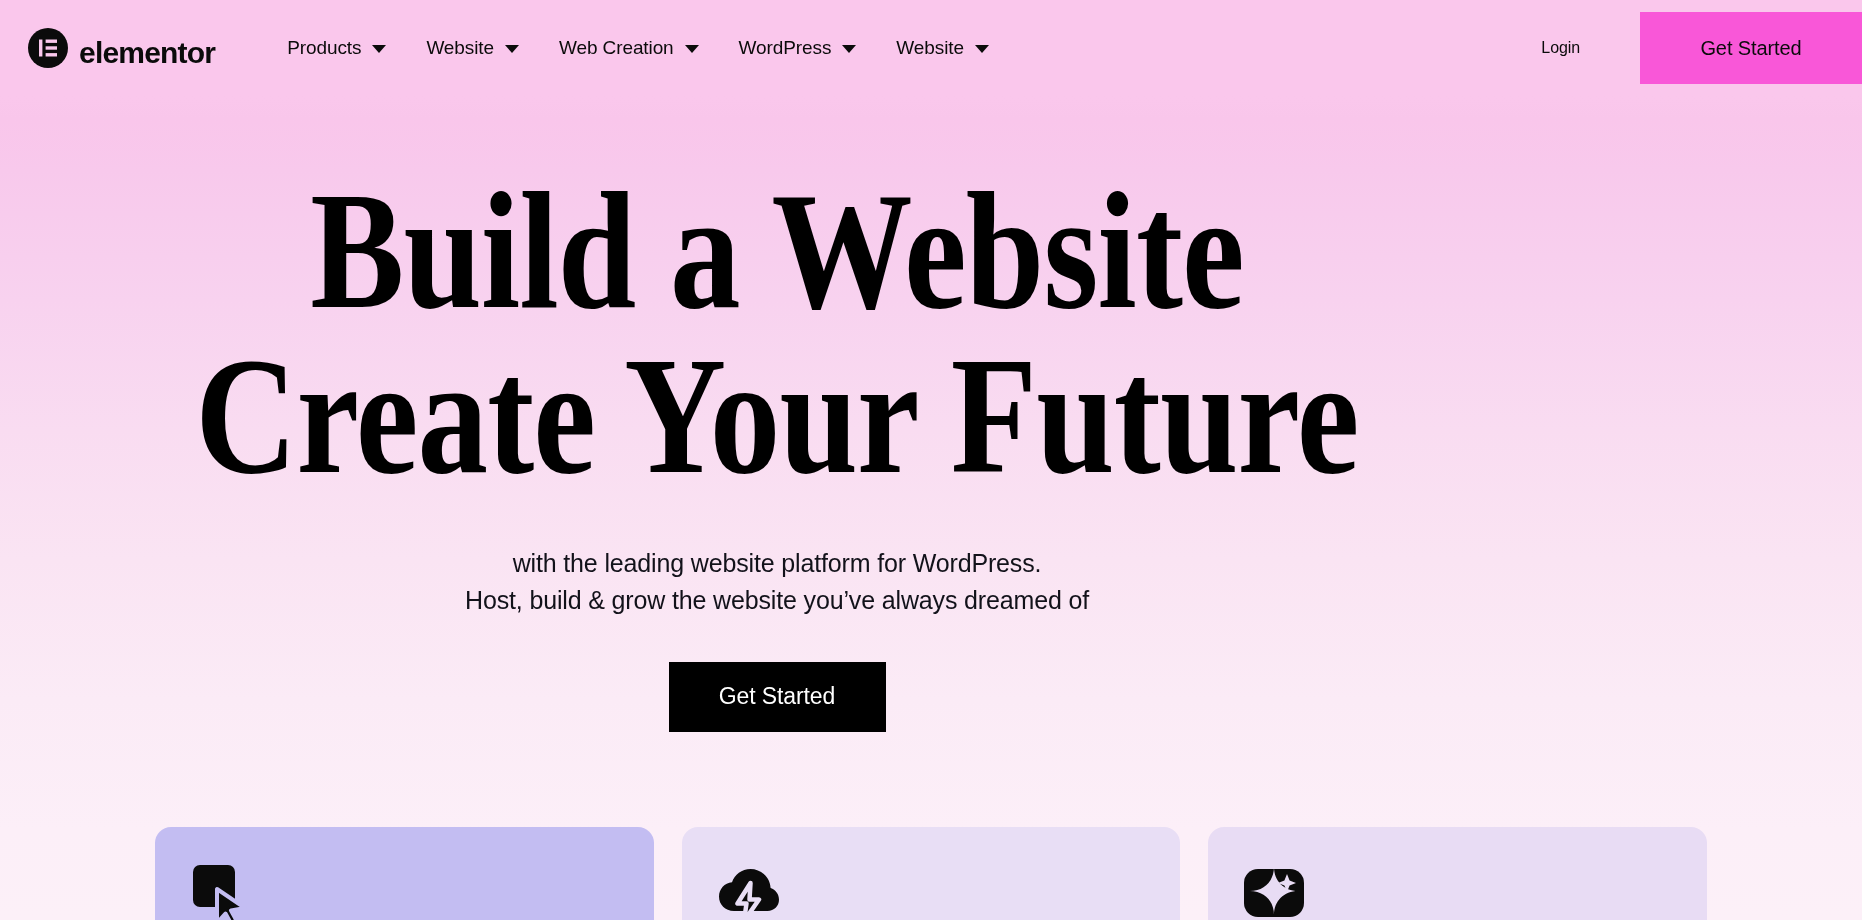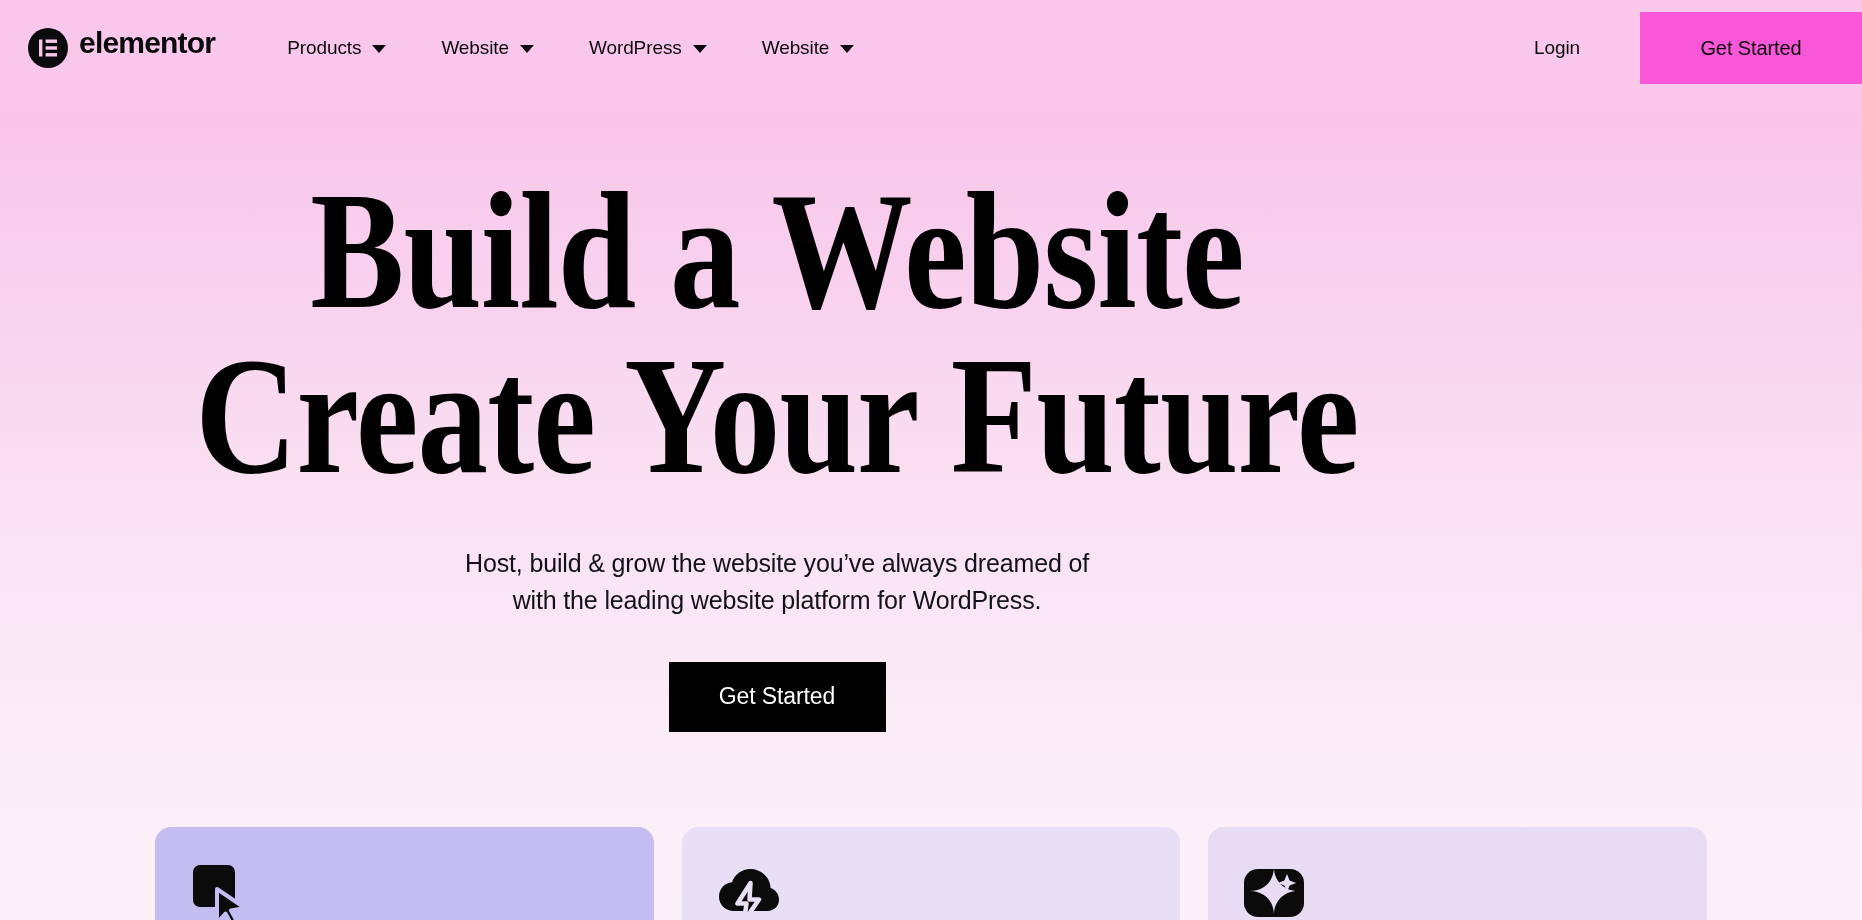--- a/index.html
+++ b/index.html
@@ -43,21 +43,21 @@
     width: 1862px;
     height: 96px;
     background: #FAC7EC;
     display: flex;
     align-items: center;
     z-index: 20;
   }
 
   .logo {
     display: flex;
-    align-items: flex-start;
+    align-items: flex-end;
     gap: 11px;
     margin-left: 28px;
     cursor: pointer;
     user-select: none;
   }
 
   .logo-mark {
     width: 40px;
     height: 40px;
     border-radius: 50%;
@@ -75,21 +75,21 @@
     font-weight: 700;
     letter-spacing: -0.8px;
     color: #0B0B0B;
     line-height: 1;
   }
 
   .nav {
     display: flex;
     align-items: center;
     margin-left: 56px;
-    gap: 23px;
+    gap: 8px;
   }
 
   .nav-item {
     display: flex;
     align-items: center;
     gap: 11px;
     padding: 10px 16px;
     cursor: pointer;
     user-select: none;
   }
@@ -112,21 +112,21 @@
   }
 
   .header-right {
     margin-left: auto;
     display: flex;
     align-items: center;
     height: 96px;
   }
 
   .login-link {
-    font-size: 19px;
+    font-size: 16px;
     font-weight: 400;
     color: #0B0B0B;
     padding: 10px 20px;
     margin-right: 40px;
     cursor: pointer;
     letter-spacing: -0.1px;
     white-space: nowrap;
   }
 
   .header-cta {
@@ -246,20 +246,24 @@
       <div class="nav-item">
         <span class="nav-label">Products</span>
         <span class="caret"></span>
       </div>
 
       <div class="nav-item">
         <span class="nav-label">Website</span>
         <span class="caret"></span>
       </div>
 
+      <div class="nav-item">
+        <span class="nav-label">Web Creation</span>
+        <span class="caret"></span>
+      </div>
 
       <div class="nav-item">
         <span class="nav-label">WordPress</span>
         <span class="caret"></span>
       </div>
 
       <div class="nav-item">
         <span class="nav-label">Website</span>
         <span class="caret"></span>
       </div>
@@ -274,22 +278,22 @@
   </header>
 
   <section class="hero">
 
     <h1 class="headline">
       <span class="headline-line">Build a Website</span>
       <span class="headline-line">Create Your Future</span>
     </h1>
 
     <p class="subtitle">
+      <span class="subtitle-line">with the leading website platform for WordPress.</span>
       <span class="subtitle-line">Host, build &amp; grow the website you’ve always dreamed of</span>
-      <span class="subtitle-line">with the leading website platform for WordPress.</span>
     </p>
 
     <div class="hero-cta-wrap">
       <button class="hero-cta">Get Started</button>
     </div>
 
   </section>
 
   <section class="cards">
 

